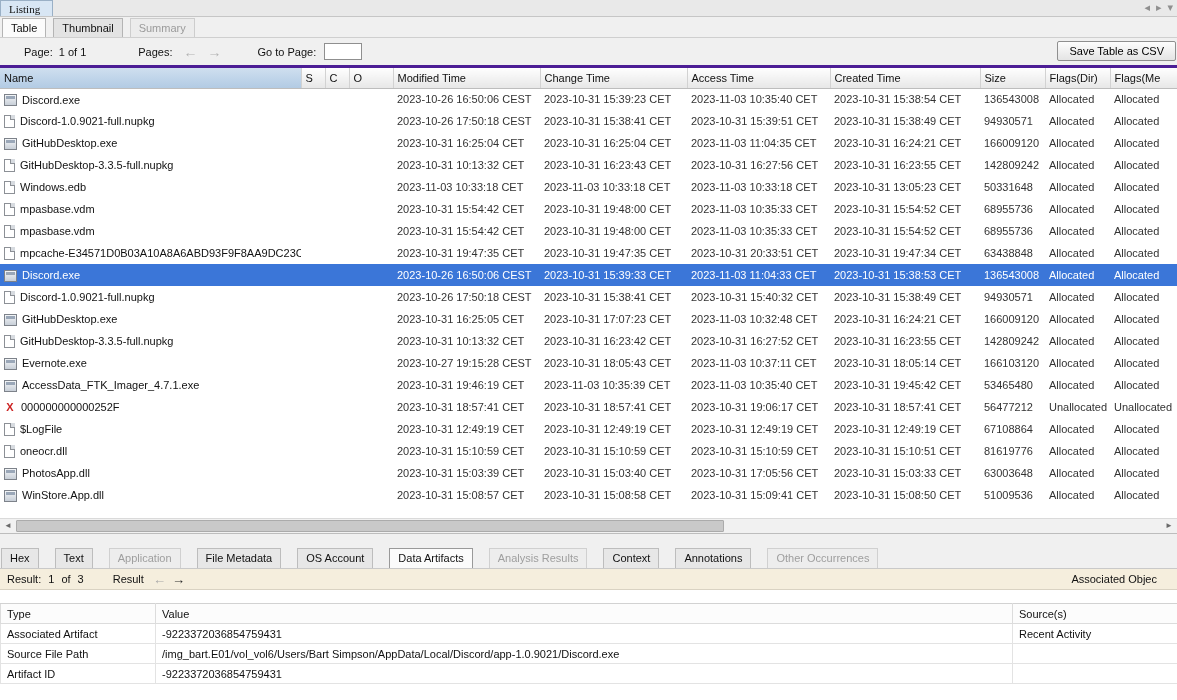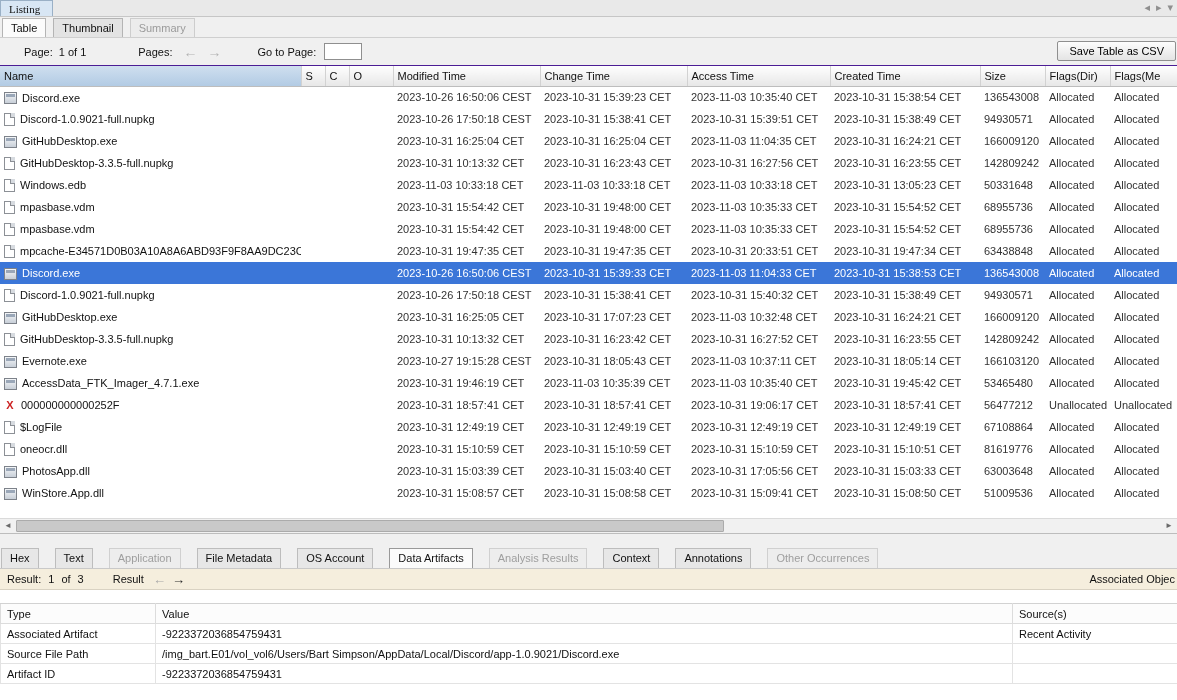--- a/index.html
+++ b/index.html
@@ -34,21 +34,21 @@
   .toolbar .lbl { margin-right:6px;margin-left:18px; }
   .toolbar .val { margin-right:34px; }
   .nav-arrow { color:#b3b3b3; font-size:14px; margin:0 5px; line-height:1; }
   .goto-input { width:38px; height:17px; border:1px solid #8f8f8f; background:#fff; margin-left:2px;
                 font-family:"Liberation Sans",sans-serif; font-size:11px; }
   .save-csv { position:absolute; right:1px; top:3px; height:20px; padding:0 11px;
               border:1px solid #8f8f8f; border-radius:2px; background:linear-gradient(#fdfdfd,#e4e4e4);
               font-size:11px; font-family:"Liberation Sans",sans-serif; }
 
   
-  .table-area { height:453px; flex:none; background:#fff; overflow:hidden; border-top:1px solid #4c1d95; }
+  .table-area { height:453px; flex:none; background:#fff; overflow:hidden; border-top:3px solid #4c1d95; }
   table.file-table { border-collapse:collapse; table-layout:fixed; width:1177px; }
   .file-table th { height:20px; font-weight:normal; text-align:left; padding:0 4px;
                    background:linear-gradient(#fefefe,#e7e7e7); border-right:1px solid #d2d2d2;
                    border-bottom:1px solid #bdbdbd; overflow:hidden; white-space:nowrap; }
   .file-table th.sorted { background:linear-gradient(#cfdfef,#b2cbe4); }
   .file-table td { height:22px; padding:0 4px; white-space:nowrap; overflow:hidden; font-size:11px; }
   .file-table .col-val { color:#333; }
   .file-table tr.selected td { background:#3b76d8; color:#fff; }
   .file-table tr.selected .col-val { color:#fff; }
   .fname { vertical-align:middle; }
@@ -80,21 +80,21 @@
   .viewer-tab.disabled { color:#9e9e9e; background:#ededed; border-color:#d0d0d0; }
 
   
   .result-bar { height:21px; flex:none; background:#f5eedd; display:flex; align-items:center;
                 padding:0 7px; position:relative; border-bottom:1px solid #d9d2c2; }
   .result-bar .sp { margin-right:7px; }
   .result-bar .navlbl { margin-left:22px; margin-right:6px; }
   .rnav { font-size:13px; line-height:1; margin:0 3px; }
   .rnav.prev { color:#a8a8a8; }
   .rnav.next { color:#2a2a2a; }
-  .assoc-label { position:absolute; right:2px; white-space:nowrap; }
+  .assoc-label { position:absolute; right:20px; white-space:nowrap; }
 
   
   .artifact-wrap { flex:1; background:#fff; padding-top:13px; overflow:hidden; }
   table.artifact-table { border-collapse:collapse; table-layout:fixed; width:1177px; background:#fff; }
   .artifact-table th { height:20px; font-weight:normal; text-align:left; padding:0 6px;
                        background:#fcfcfc; border:1px solid #dcdcdc; border-top:1px solid #d2d2d2;
                        white-space:nowrap; overflow:hidden; }
   .artifact-table td { height:20px; padding:0 6px; border:1px solid #e3e3e3;
                        white-space:nowrap; overflow:hidden; }
 </style>

